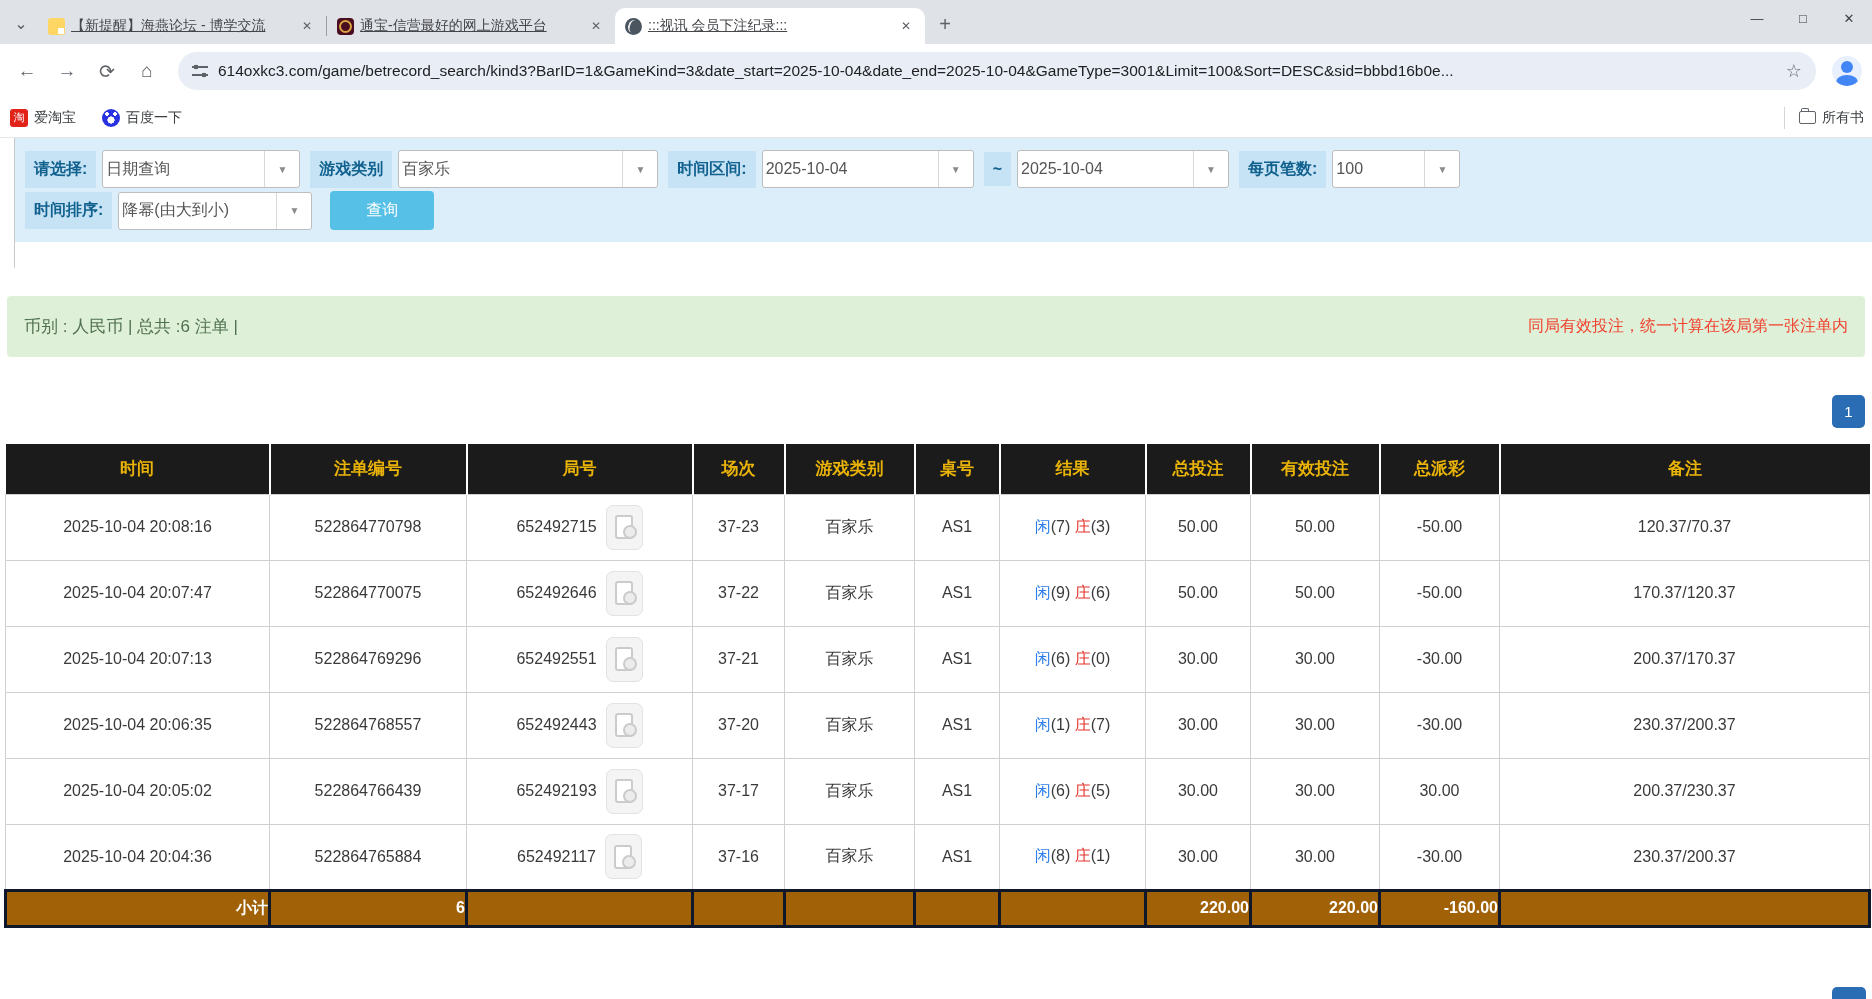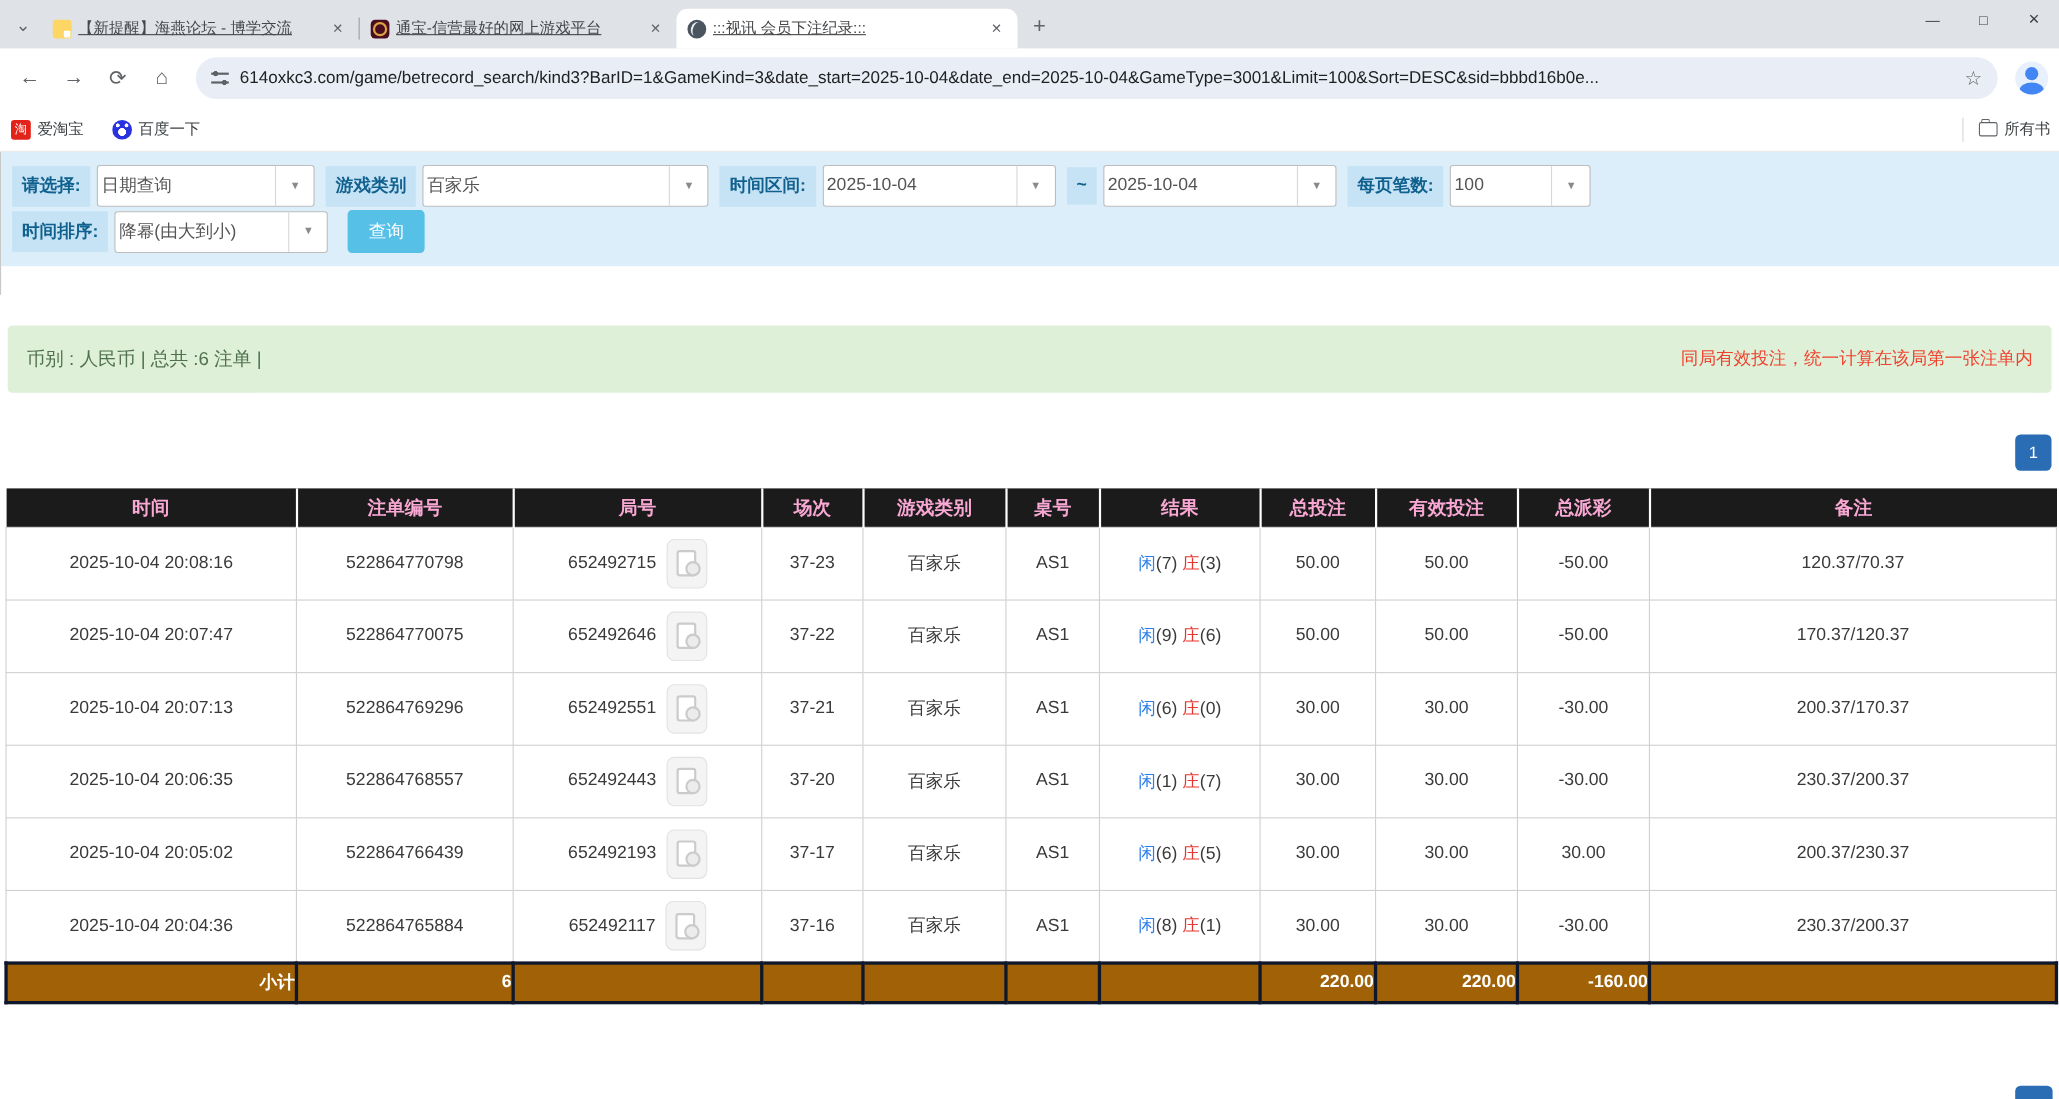--- a/index.html
+++ b/index.html
@@ -63,45 +63,45 @@
       radial-gradient(circle at 13px 5px,#fff 1.6px,transparent 2px),
       radial-gradient(circle at 9px 11px,#fff 3.4px,transparent 3.8px); }
   .bm-right { position:absolute; right:8px; display:flex; align-items:center; font-size:14px; color:#3c4043; }
   .bm-vline { width:1px; height:22px; background:#d5d5d5; margin-right:14px; }
   .folder-ic { width:17px; height:13px; border:1.5px solid #5f6368; border-radius:2px;
     position:relative; margin-right:6px; }
   .folder-ic::before { content:""; position:absolute; top:-4px; left:1px; width:6px; height:3px;
     border:1.5px solid #5f6368; border-bottom:none; border-radius:2px 2px 0 0; }
 
   
-  .content-top { border-left:1px solid #c8c8c8; padding-bottom:26px; }
+  .content-top { margin-left:14px; border-left:1px solid #c8c8c8; padding-bottom:26px; }
   .filter-panel { background:#dceef9; padding:9px 10px; }
   .frow { display:flex; align-items:center; margin:3px 0; }
   .chip { background:#c6e3f5; color:#11618f; font-weight:bold; font-size:16px;
     padding:8px 9px; white-space:nowrap; }
   .sel { background:#fff; border:1px solid #bdbdbd; border-radius:3px; height:38px;
     display:flex; align-items:center; color:#555; font-size:16px; margin:0 10px 0 6px; }
   .sel .txt { padding:0 10px 0 3px; flex:1; white-space:nowrap; }
   .sel .arr { width:35px; align-self:stretch; border-left:1px solid #d8d8d8; display:flex;
     align-items:center; justify-content:center; color:#8a8a8a; font-size:10px; }
   .btn-query { background:#56c0e6; color:#fff; border:none; border-radius:4px; font-size:16px;
-    padding:9px 19px; margin-left:8px; }
+    padding:9px 36px; margin-left:8px; }
 
   .summary-bar { margin:28px 7px 0 7px; background:#dff0d8; border-radius:4px;
     padding:19px 17px; display:flex; align-items:center; justify-content:space-between; }
   .summary-left { color:#50714f; font-size:17px; }
   .summary-right { color:#f0412e; font-size:16px; }
 
   .pagi-wrap { display:flex; justify-content:flex-end; margin:38px 7px 16px 0; }
   .page-btn { width:33px; height:33px; background:#2a6db5; color:#fff; border-radius:5px;
     display:flex; align-items:center; justify-content:center; font-size:15px; }
 
   table.bets { width:1864px; margin:0 4px; border-collapse:collapse; table-layout:fixed; }
-  table.bets thead th { background:#1b1b1b; color:#f9a8d4; font-size:17px; font-weight:bold;
-    height:35px; border-left:2px solid #fff; }
+  table.bets thead th { background:#1b1b1b; color:#eab308; font-size:17px; font-weight:bold;
+    height:50px; border-left:2px solid #fff; }
   table.bets thead th:first-child { border-left:none; }
   table.bets tbody td { border:1px solid #d0d0d0; height:66px; text-align:center;
     font-size:16px; color:#3a3a3a; }
   table.bets tfoot td { background:#a16207; color:#fff; font-weight:bold; text-align:right;
     font-size:16px; height:36px; border:3px solid #0f172a; }
   .c-blue { color:#2b7de9; }
   .c-red { color:#e5372f; }
   .neg { color:#e60000; }
   tfoot .neg { color:#cc1111; }
   .round-cell { display:flex; align-items:center; justify-content:center; gap:9px; }

